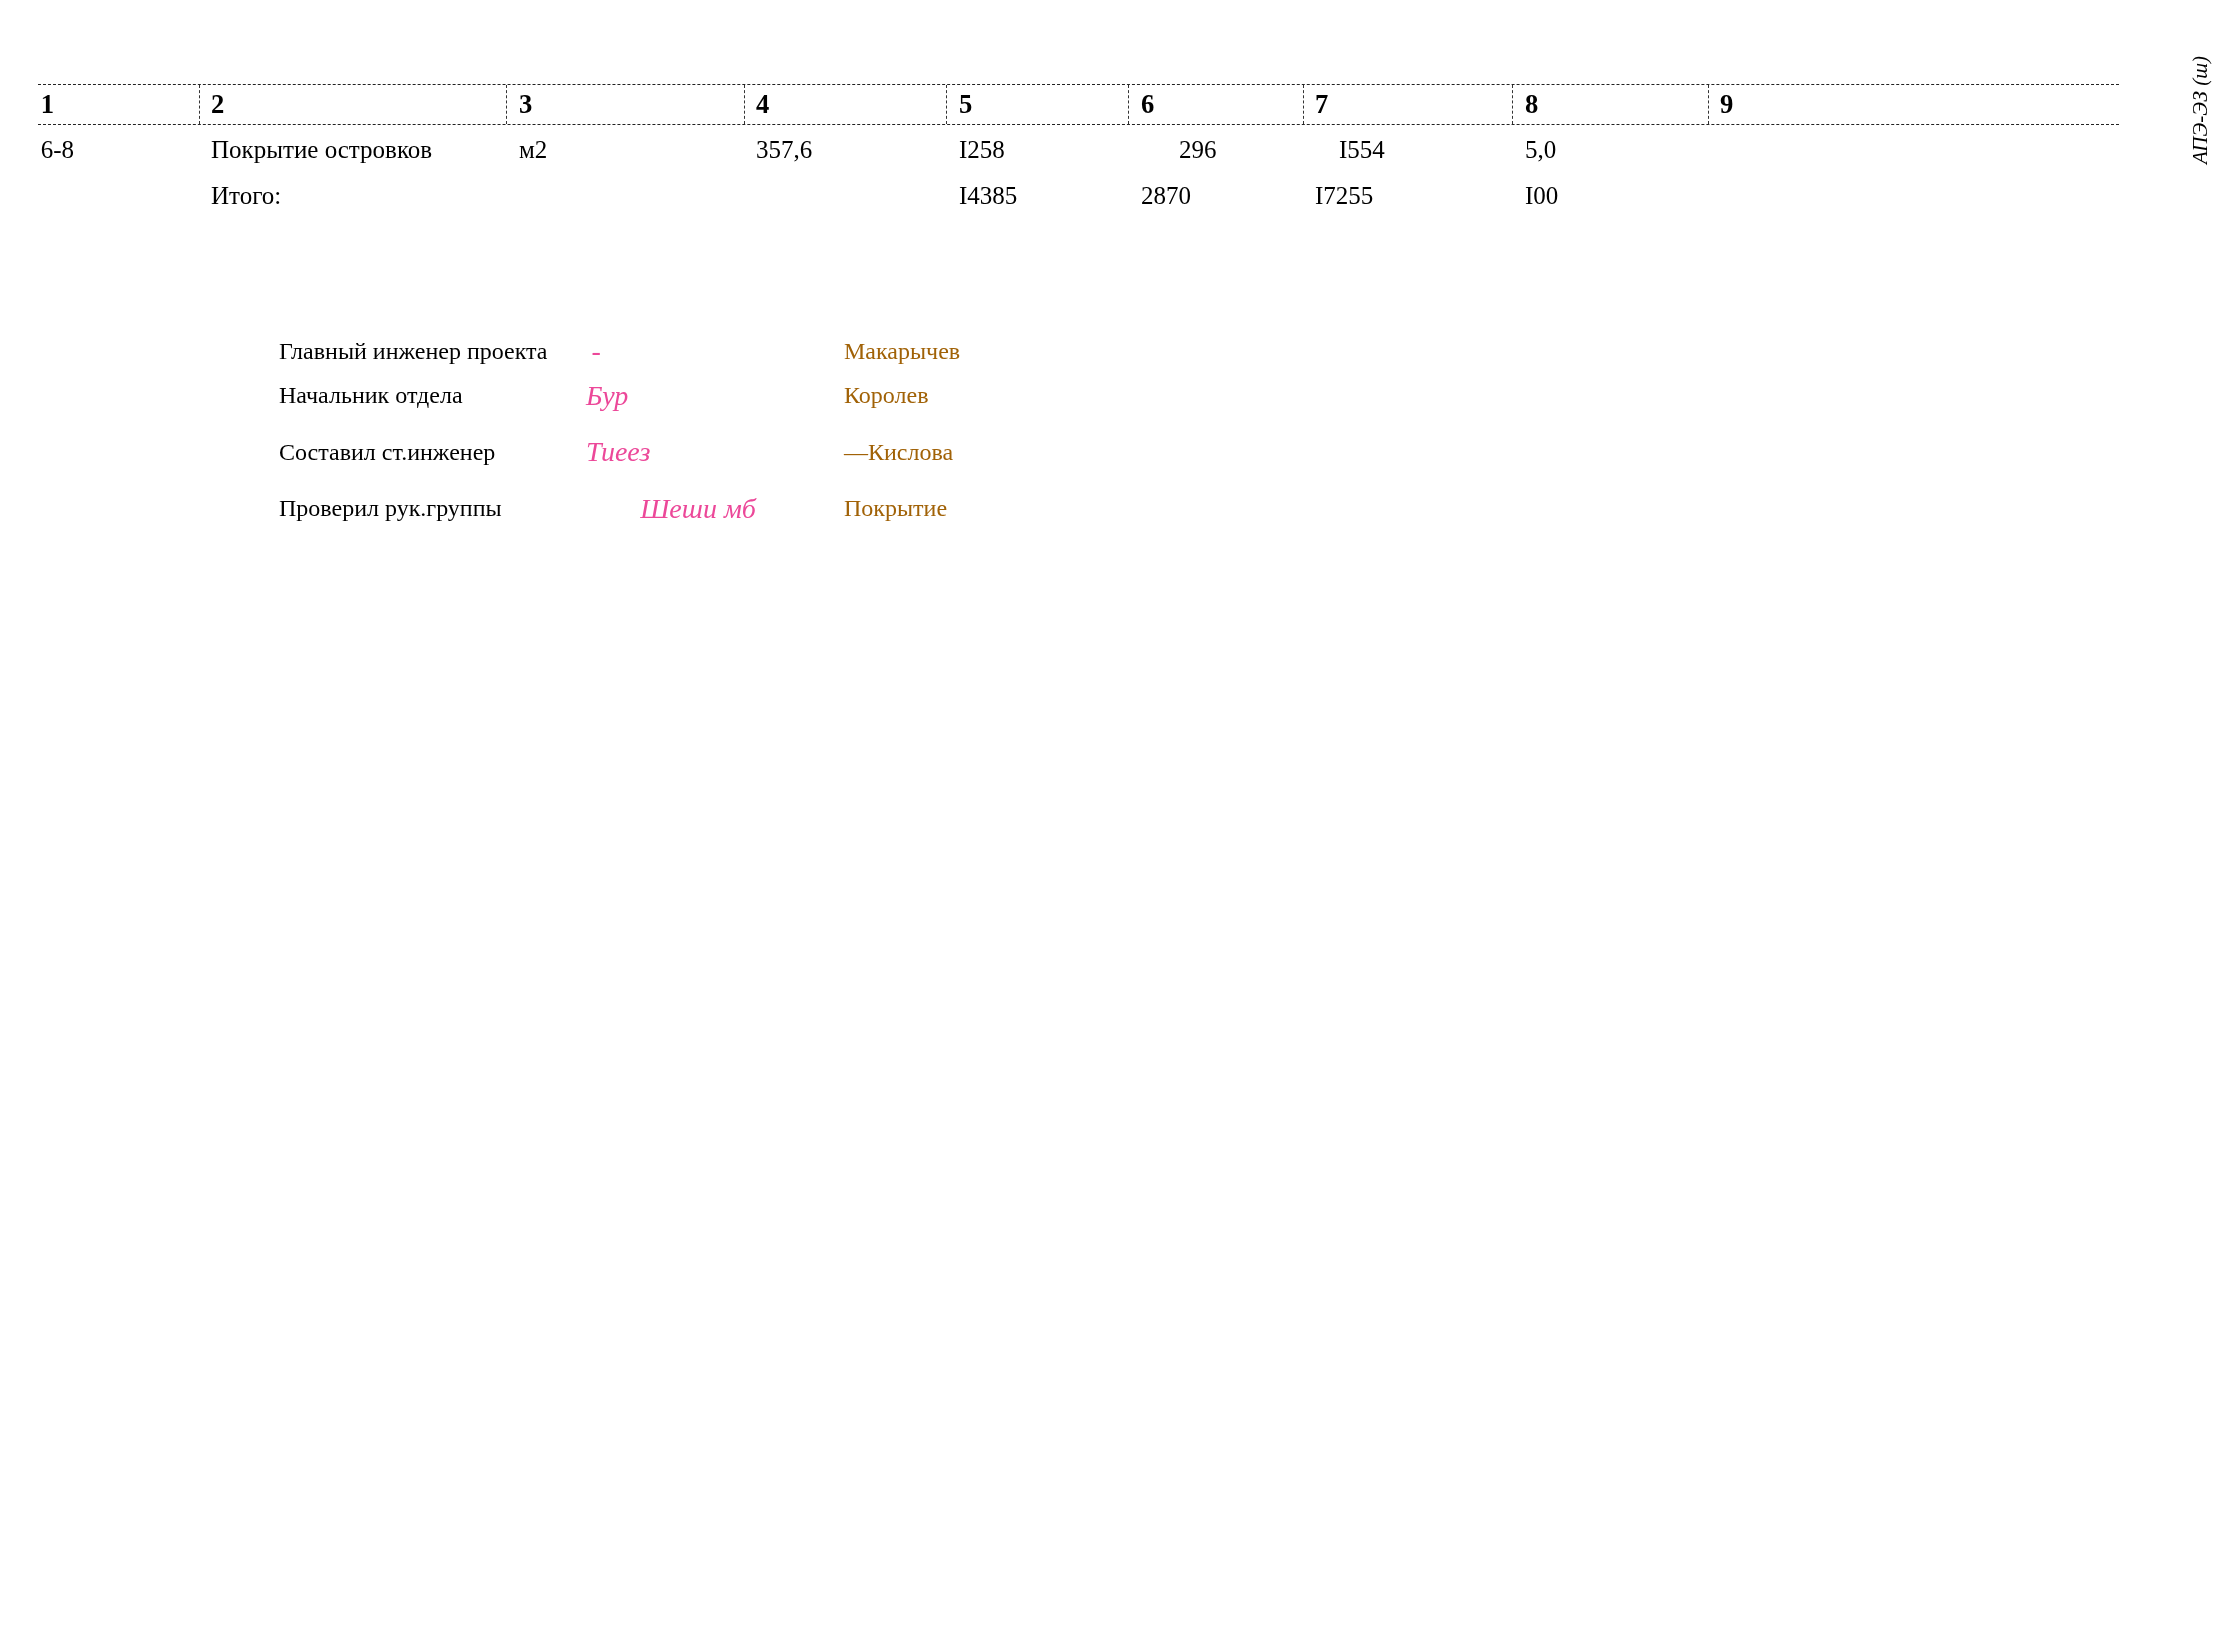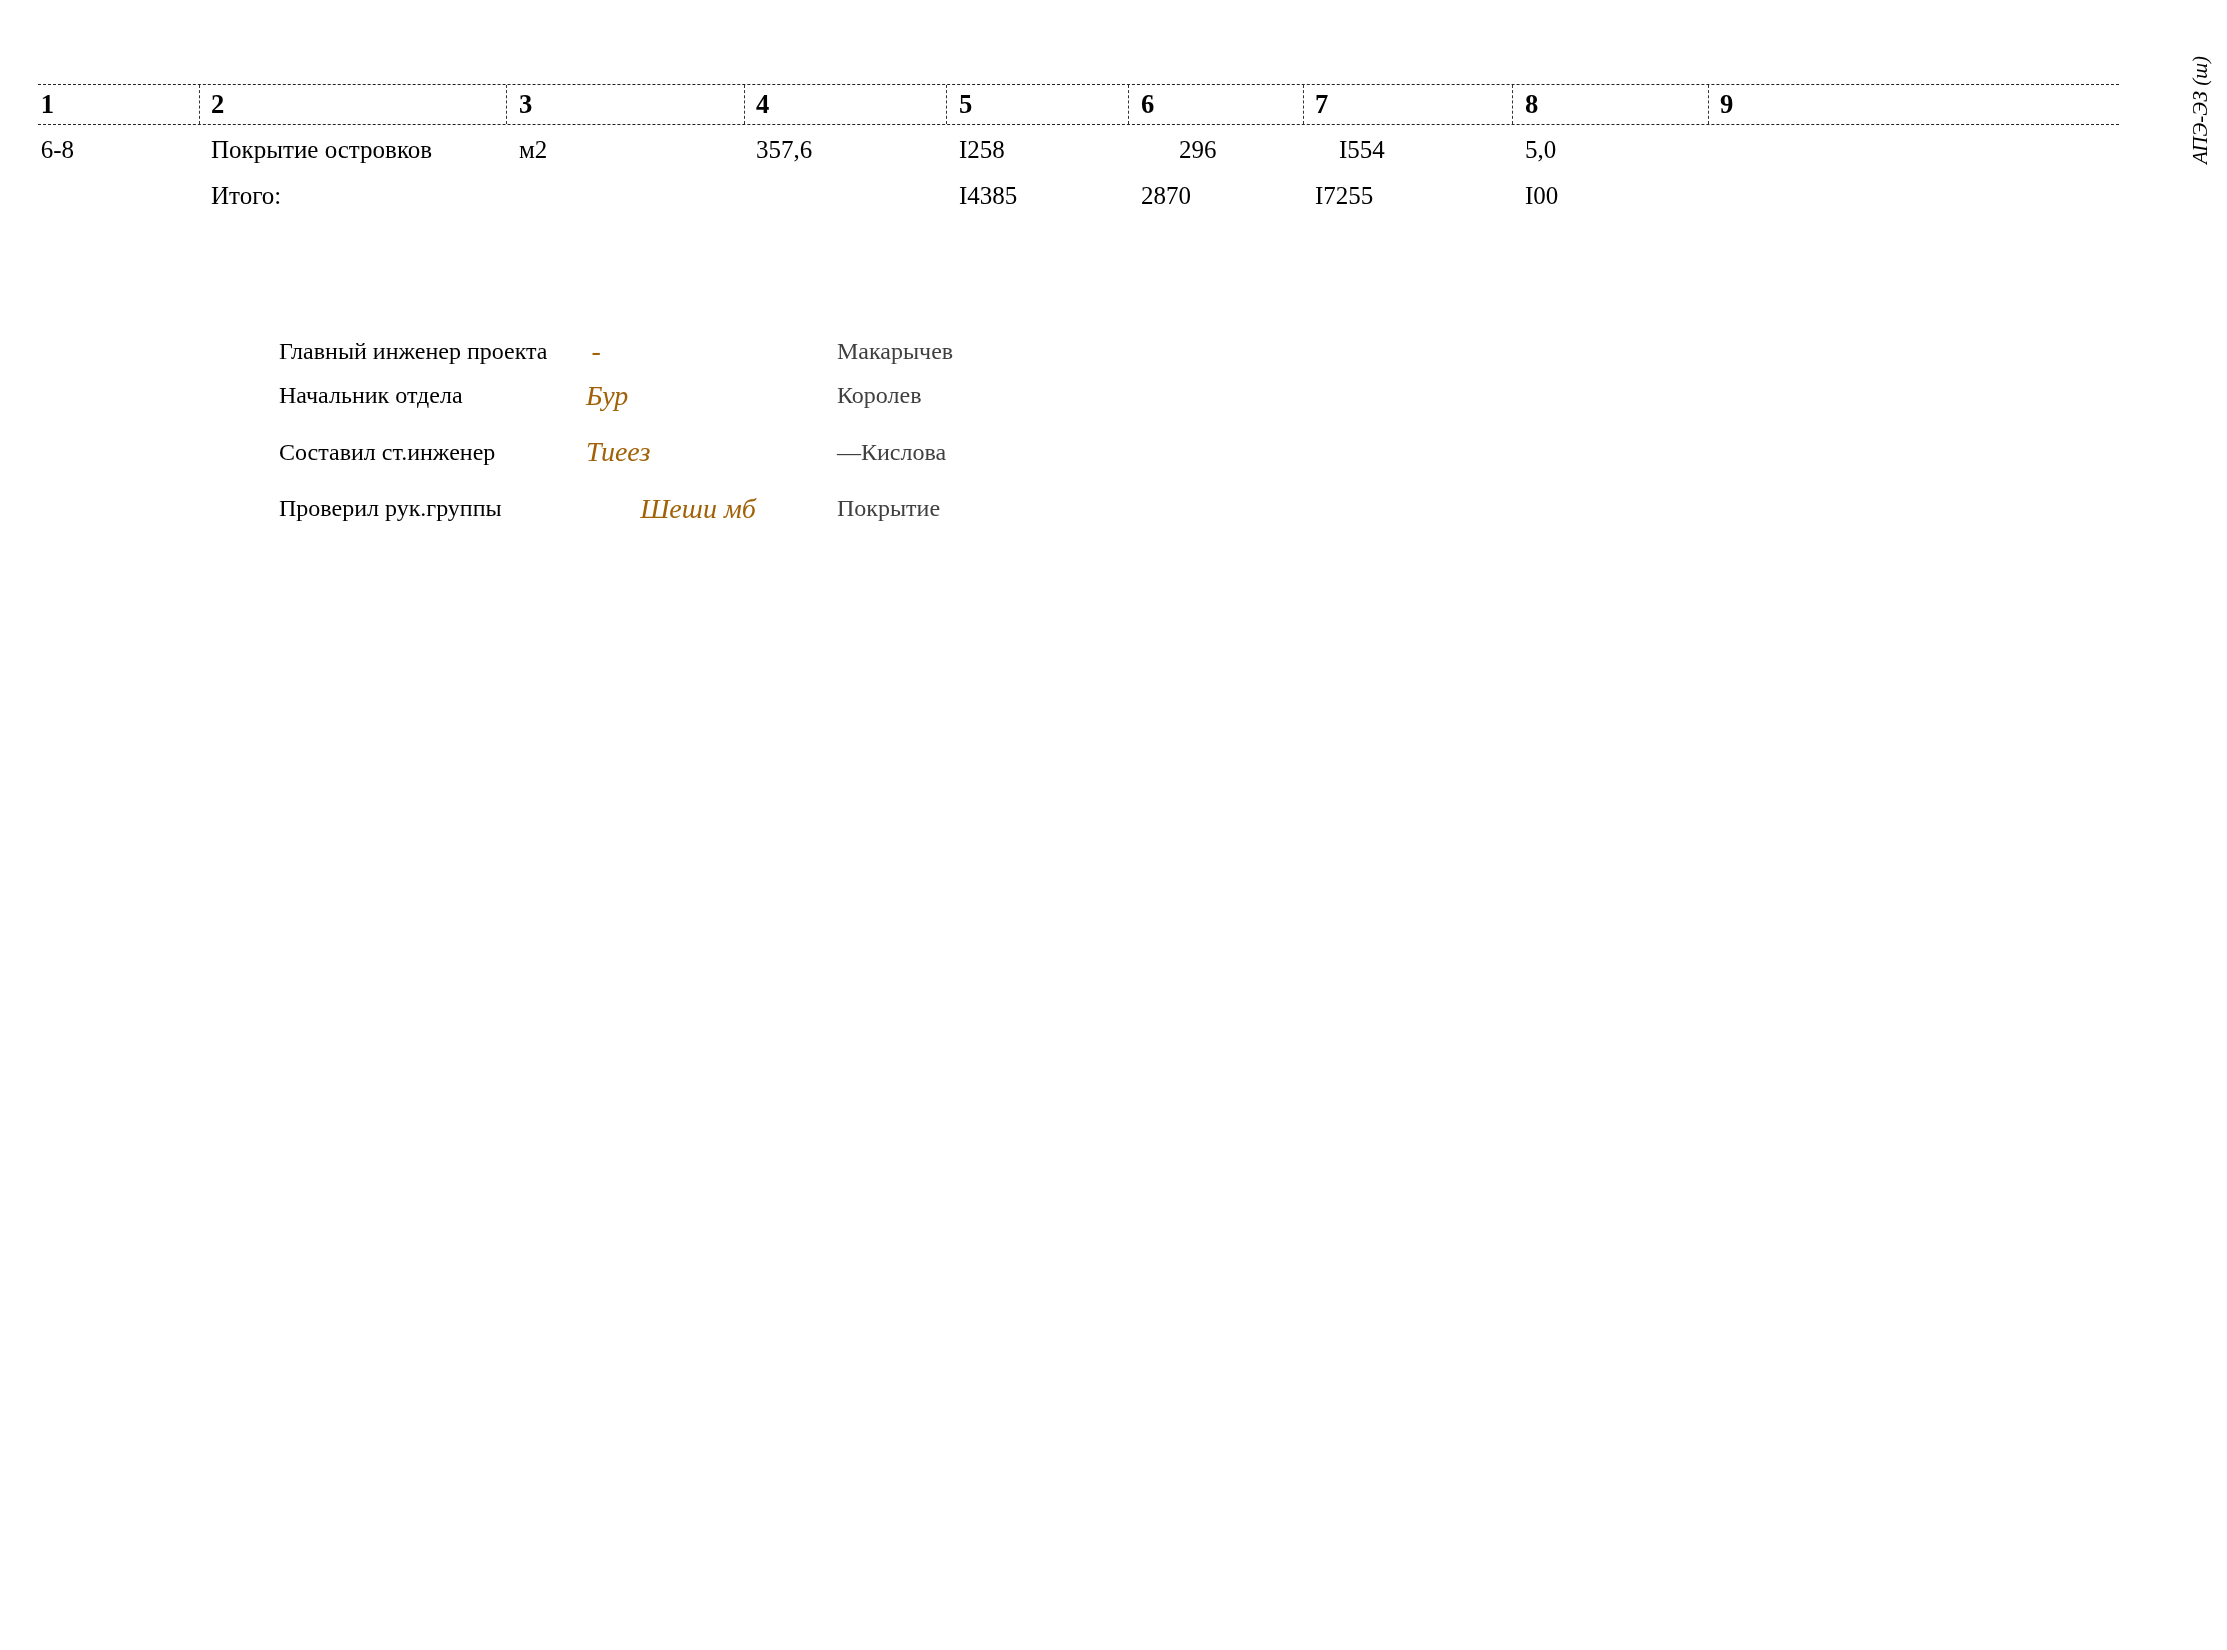--- a/index.html
+++ b/index.html
@@ -42,27 +42,27 @@
 
     .sig-role {
       min-width: 293px;
     }
 
     .sig-script {
       min-width: 224px;
       font-style: italic;
       font-family: cursive, 'Times New Roman';
       font-size: 26.6px;
-      color: #a16207;
+      color: #ec4899;
     }
 
     .sig-name {
       font-size: 24px;
-      color: #404040;
-      margin-left: 13px;
+      color: #a16207;
+      margin-left: 20px;
     }
 
     
     .vertical-text {
       position: absolute;
       top: 56px;
       right: 14px;
       writing-mode: vertical-rl;
       text-orientation: mixed;
       transform: rotate(180deg);

